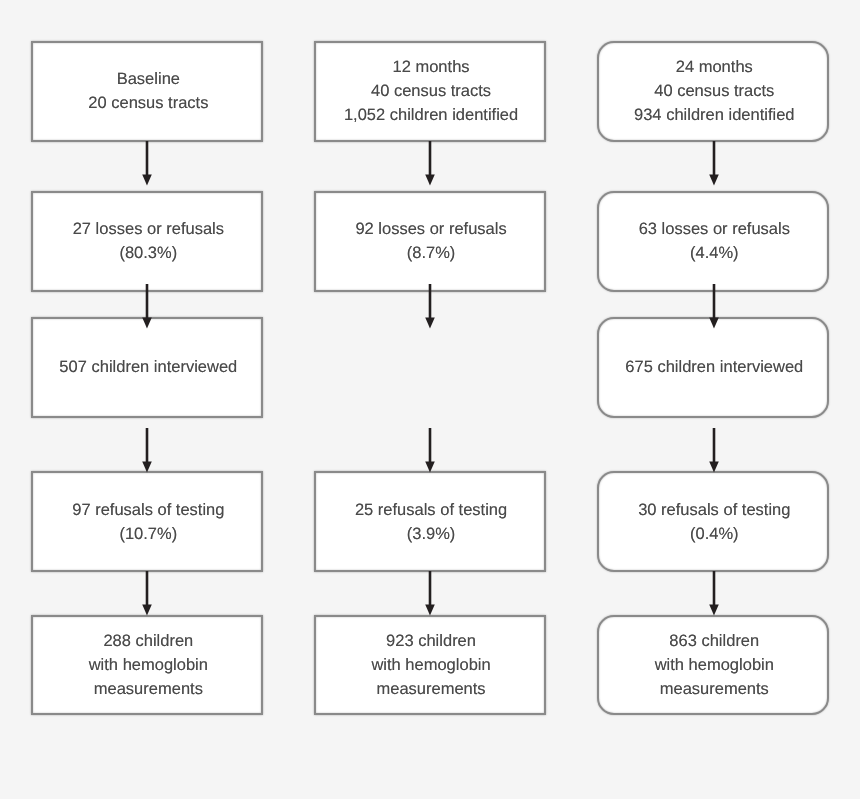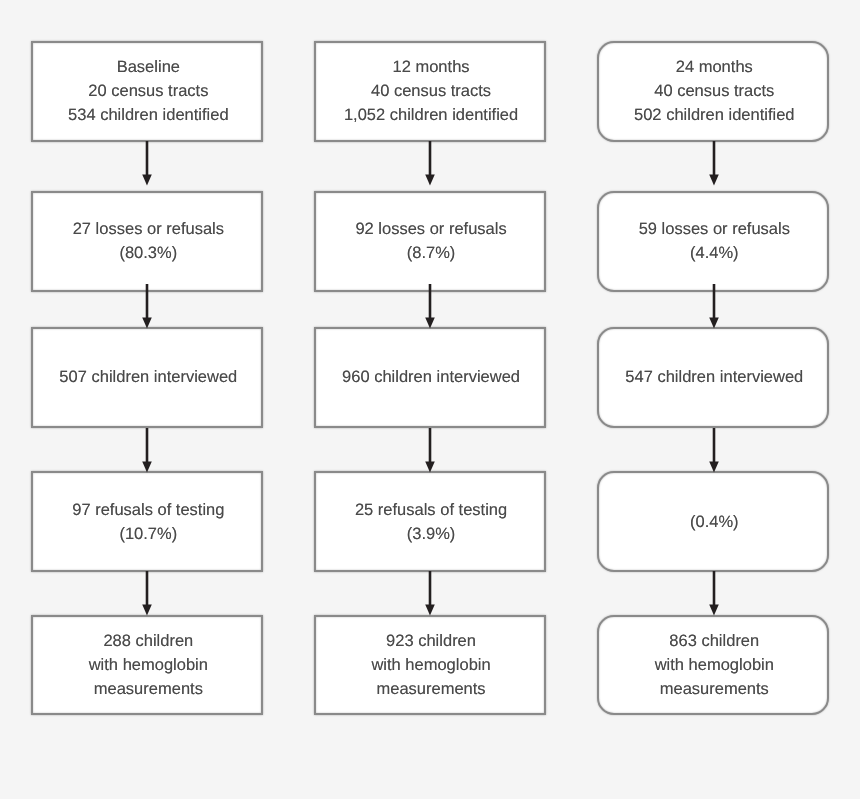--- a/index.html
+++ b/index.html
@@ -38,21 +38,21 @@
   }
   .ln { display: block; white-space: nowrap; }
 
   
   .c1 { left: 30.90px; }
   .c2 { left: 313.60px; }
   .c3 { left: 596.85px; border-radius: 17px; }
   
   .r1 { top: 40.9px; }
   .r2 { top: 191px; }
-  .r3 { top: 327px; }
+  .r3 { top: 317px; }
   .r4 { top: 471.3px; }
   .r5 { top: 614.5px; }
 
   
   .arrow {
     position: absolute;
     width: 20px;
     height: 44.4px;
     overflow: visible;
     z-index: 2;
@@ -68,21 +68,20 @@
   .arrow.d1, .arrow.d2, .arrow.d3 { top: 571.00px; }
 </style>
 </head>
 <body>
 
 <div id="flow">
 
   <div class="node c1 r1">
     <span class="ln">Baseline</span>
     <span class="ln">20 census tracts</span>
-    <span class="ln">534 children identified</span>
   </div>
   <svg class="arrow a1" viewBox="0 0 20 44.4">
     <path class="shaft" d="M10 0 L10 34.1"></path>
     <path class="head" d="M5.2 33.6 L14.8 33.6 L10 44.4 Z"></path>
   </svg>
   <div class="node c1 r2">
     <span class="ln">27 losses or refusals</span>
     <span class="ln">(80.3%)</span>
   </div>
   <svg class="arrow b1" viewBox="0 0 20 44.4">
@@ -120,23 +119,20 @@
     <path class="head" d="M5.2 33.6 L14.8 33.6 L10 44.4 Z"></path>
   </svg>
   <div class="node c2 r2">
     <span class="ln">92 losses or refusals</span>
     <span class="ln">(8.7%)</span>
   </div>
   <svg class="arrow b2" viewBox="0 0 20 44.4">
     <path class="shaft" d="M10 0 L10 34.1"></path>
     <path class="head" d="M5.2 33.6 L14.8 33.6 L10 44.4 Z"></path>
   </svg>
-  <div class="node c2 r3">
-    <span class="ln">960 children interviewed</span>
-  </div>
   <svg class="arrow e2" viewBox="0 0 20 44.4">
     <path class="shaft" d="M10 0 L10 34.1"></path>
     <path class="head" d="M5.2 33.6 L14.8 33.6 L10 44.4 Z"></path>
   </svg>
   <div class="node c2 r4">
     <span class="ln">25 refusals of testing</span>
     <span class="ln">(3.9%)</span>
   </div>
   <svg class="arrow d2" viewBox="0 0 20 44.4">
     <path class="shaft" d="M10 0 L10 34.1"></path>
@@ -144,42 +140,43 @@
   </svg>
   <div class="node c2 r5">
     <span class="ln">923 children</span>
     <span class="ln">with hemoglobin</span>
     <span class="ln">measurements</span>
   </div>
 
   <div class="node c3 r1">
     <span class="ln">24 months</span>
     <span class="ln">40 census tracts</span>
-    <span class="ln">502 children identified</span>
+    <span class="ln">934 children identified</span>
   </div>
   <svg class="arrow a3" viewBox="0 0 20 44.4">
     <path class="shaft" d="M10 0 L10 34.1"></path>
     <path class="head" d="M5.2 33.6 L14.8 33.6 L10 44.4 Z"></path>
   </svg>
   <div class="node c3 r2">
-    <span class="ln">59 losses or refusals</span>
+    <span class="ln">63 losses or refusals</span>
     <span class="ln">(4.4%)</span>
   </div>
   <svg class="arrow b3" viewBox="0 0 20 44.4">
     <path class="shaft" d="M10 0 L10 34.1"></path>
     <path class="head" d="M5.2 33.6 L14.8 33.6 L10 44.4 Z"></path>
   </svg>
   <div class="node c3 r3">
-    <span class="ln">547 children interviewed</span>
+    <span class="ln">675 children interviewed</span>
   </div>
   <svg class="arrow e3" viewBox="0 0 20 44.4">
     <path class="shaft" d="M10 0 L10 34.1"></path>
     <path class="head" d="M5.2 33.6 L14.8 33.6 L10 44.4 Z"></path>
   </svg>
   <div class="node c3 r4">
+    <span class="ln">30 refusals of testing</span>
     <span class="ln">(0.4%)</span>
   </div>
   <svg class="arrow d3" viewBox="0 0 20 44.4">
     <path class="shaft" d="M10 0 L10 34.1"></path>
     <path class="head" d="M5.2 33.6 L14.8 33.6 L10 44.4 Z"></path>
   </svg>
   <div class="node c3 r5">
     <span class="ln">863 children</span>
     <span class="ln">with hemoglobin</span>
     <span class="ln">measurements</span>

